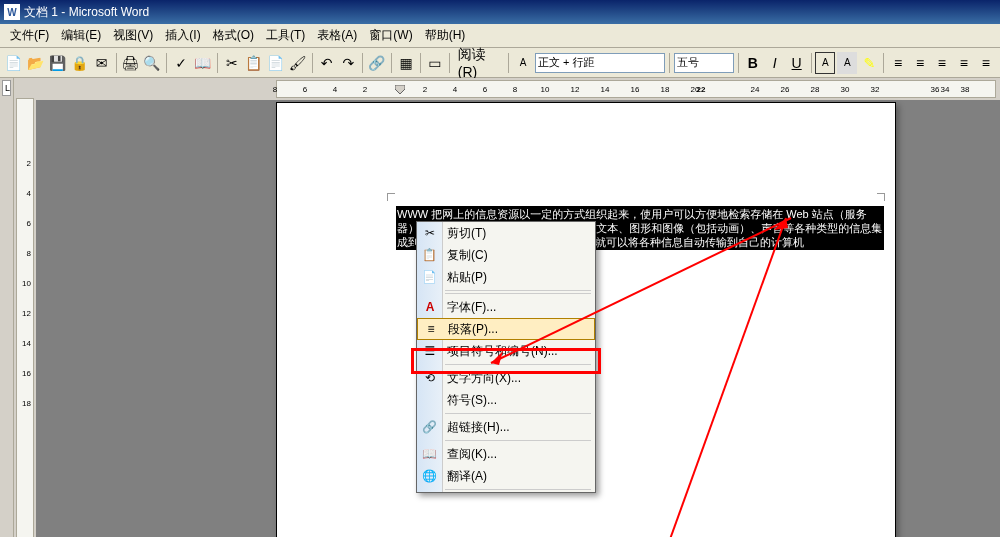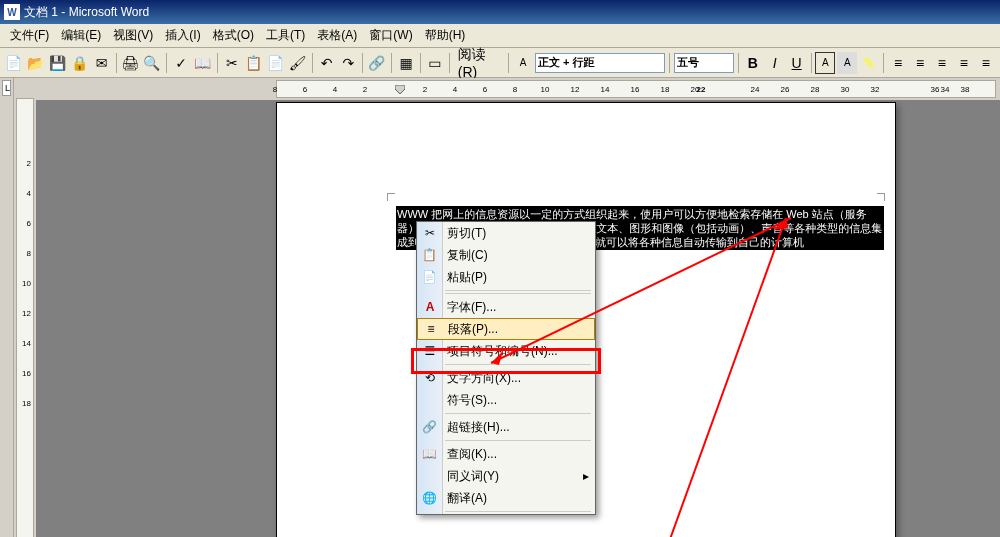--- a/index.html
+++ b/index.html
@@ -8,21 +8,21 @@
     .title-bar { background: linear-gradient(#0a246a, #3a6ea5); color: #fff; height: 24px; display: flex; align-items: center; padding: 0 4px; font-size: 12px; }
     .title-bar .title-icon { margin-right: 4px; width: 16px; height: 16px; background: #fff; display: flex; align-items: center; justify-content: center; color: #2b579a; font-weight: bold; font-size: 10px; }
     
     .menu-bar { background: #ece9d8; height: 24px; display: flex; align-items: center; padding: 0 4px; font-size: 12px; border-bottom: 1px solid #aca899; }
     .menu-item { padding: 2px 6px; cursor: pointer; }
     
     .toolbar { background: #ece9d8; height: 30px; display: flex; align-items: center; padding: 0 4px; gap: 2px; border-bottom: 1px solid #aca899; }
     .toolbar-btn { width: 22px; height: 22px; display: flex; align-items: center; justify-content: center; border: 1px solid transparent; cursor: pointer; font-size: 14px; }
     .separator { width: 1px; height: 20px; background: #aca899; margin: 0 2px; }
     .toolbar-input { font-size: 11px; padding: 1px 2px; border: 1px solid #7f9db9; background: #fff; }
-    .toolbar-select { width: 90px; height: 20px; font-weight: bold; }
+    .toolbar-select { width: 90px; height: 20px; }
     .toolbar-label { font-size: 14px; padding: 0 4px; }
     
     .workspace { display: flex; height: 459px; }
     
     .outline-pane { width: 14px; background: #d4d0c8; border-right: 1px solid #aca899; }
     
     .ruler-v-container { width: 22px; background: #d4d0c8; position: relative; }
     .ruler-v { position: absolute; top: 20px; left: 2px; width: 18px; height: 440px; background: #f5f5f0; border: 1px solid #aca899; }
     .ruler-v-label { position: absolute; font-size: 8px; color: #000; right: 2px; }
     
@@ -234,24 +234,20 @@
       <div class="cm-item">
         <div class="cm-icon">🔗</div>
         <span>超链接(H)...</span>
       </div>
       <div class="cm-separator"></div>
       <div class="cm-item">
         <div class="cm-icon">📖</div>
         <span>查阅(K)...</span>
       </div>
       <div class="cm-item">
-        <span>同义词(Y)</span>
-        <span style="position:absolute;right:6px;">▸</span>
-      </div>
-      <div class="cm-item">
         <div class="cm-icon">🌐</div>
         <span>翻译(A)</span>
       </div>
       <div class="cm-separator"></div>
 
     </div>
 
     <div class="red-box" style="left:375px;top:270px;width:190px;height:26px;"></div>
 
     <svg class="red-arrow" style="left:445px;top:135px;width:320px;height:160px;">

